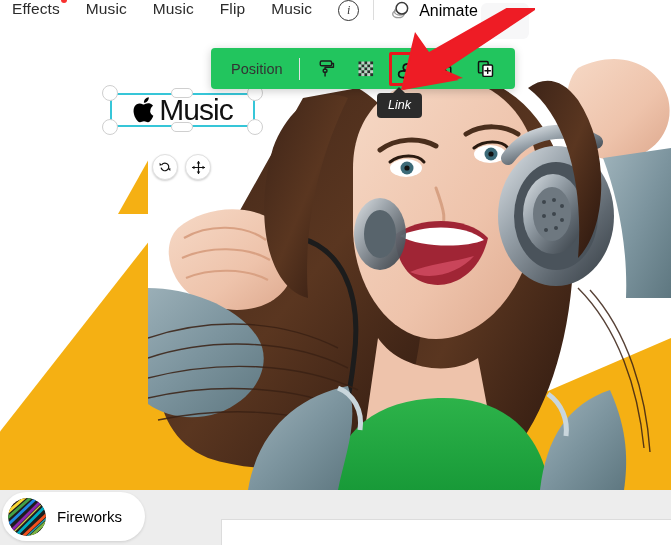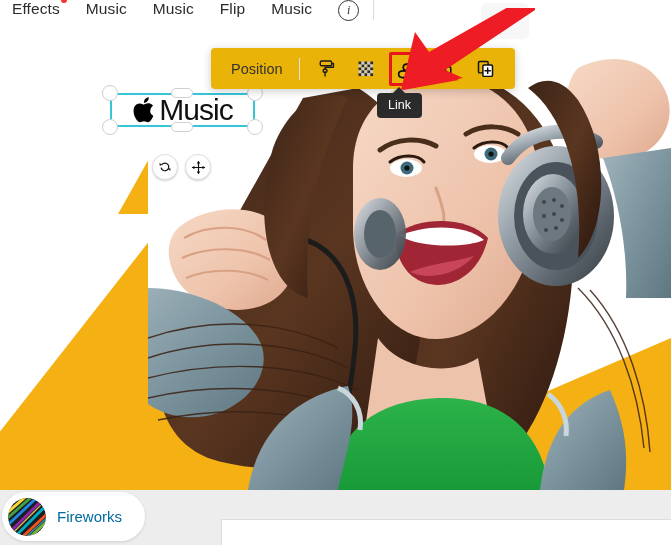--- a/index.html
+++ b/index.html
@@ -126,21 +126,21 @@
     display:flex;align-items:center;justify-content:center;
     box-shadow:0 1px 2px rgba(0,0,0,.18);
     z-index:23;
   }
   .ctl-rotate{left:152px;top:154px;}
   .ctl-move{left:185px;top:154px;}
 
   
   .pos-toolbar{
     position:absolute;left:211px;top:48px;width:304px;height:41px;
-    background:#eab308;border-radius:4px;
+    background:#22c55e;border-radius:4px;
     box-shadow:0 2px 10px rgba(0,0,0,.20);
     display:flex;align-items:center;
     z-index:60;
     text-align:right;
   }
   .pos-label{
     font-size:14.5px;color:#333;margin-left:20px;margin-right:16px;
     white-space:nowrap;cursor:pointer;
   }
   .pos-div{width:1px;height:22px;background:#e2e2e2;margin-right:6px;}
@@ -150,21 +150,21 @@
     margin:0 3px;cursor:pointer;box-sizing:border-box;
   }
   .pos-btn.highlighted{border:3px solid #e8171c;border-radius:2px;}
 
   
   .tooltip{
     position:absolute;left:377px;top:93px;
     background:#2b2b2b;color:#fff;
     font-size:12.5px;
     padding:5px 11px 6px 11px;border-radius:4px;
-    z-index:70;white-space:nowrap;
+    z-index:70;white-space:nowrap;font-style:italic;
   }
   .tooltip:before{
     content:"";position:absolute;left:50%;top:-6px;margin-left:-7px;
     border-left:7px solid transparent;border-right:7px solid transparent;
     border-bottom:7px solid #2b2b2b;
   }
 
   
   .arrow-svg{position:absolute;left:385px;top:8px;width:150px;height:90px;z-index:75;pointer-events:none;}
   .arrow-plate{
@@ -183,21 +183,21 @@
     background:#ffffff;border-radius:26px;
     display:flex;align-items:center;
     box-shadow:0 1px 3px rgba(0,0,0,.13);
     z-index:30;
   }
   .chip-thumb{
     width:38px;height:38px;border-radius:50%;margin-left:6px;flex:none;
     overflow:hidden;
   }
   .chip-label{
-    font-size:15px;color:#0369a1;margin-left:11px;white-space:nowrap;
+    font-size:15px;color:#000000;margin-left:11px;white-space:nowrap;
   }
   .bottom-panel{
     position:absolute;left:221px;top:519px;width:450px;height:26px;
     background:#ffffff;border:1px solid #dcdcdc;border-bottom:none;border-right:none;
     box-sizing:border-box;z-index:31;
   }
 </style>
 </head>
 <body>
 
@@ -225,20 +225,30 @@
     <div class="topbar-item">
       <span>Music</span>
     </div>
 
     <div class="info-ico">
       <span>i</span>
     </div>
 
     <div class="vdiv"></div>
 
+    <div class="animate-wrap">
+      <span class="animate-ico">
+        <svg viewBox="0 0 24 24" width="22" height="21">
+          <ellipse cx="9" cy="16" rx="6.5" ry="4.2" fill="none" stroke="#9a9a9a" stroke-width="1.5"></ellipse>
+          <ellipse cx="11" cy="13" rx="6.5" ry="4.2" fill="none" stroke="#9a9a9a" stroke-width="1.5"></ellipse>
+          <circle cx="13" cy="9.5" r="6.6" fill="#ffffff" stroke="#3a3a3a" stroke-width="1.7"></circle>
+        </svg>
+      </span>
+      <span>Animate</span>
+    </div>
   </div>
   <div class="topbar-underline"></div>
 
   <div class="arrow-plate"></div>
 
   <div class="canvas">
     <div class="art">
 
       <div class="tri-big"></div>
       <div class="tri-left"></div>

